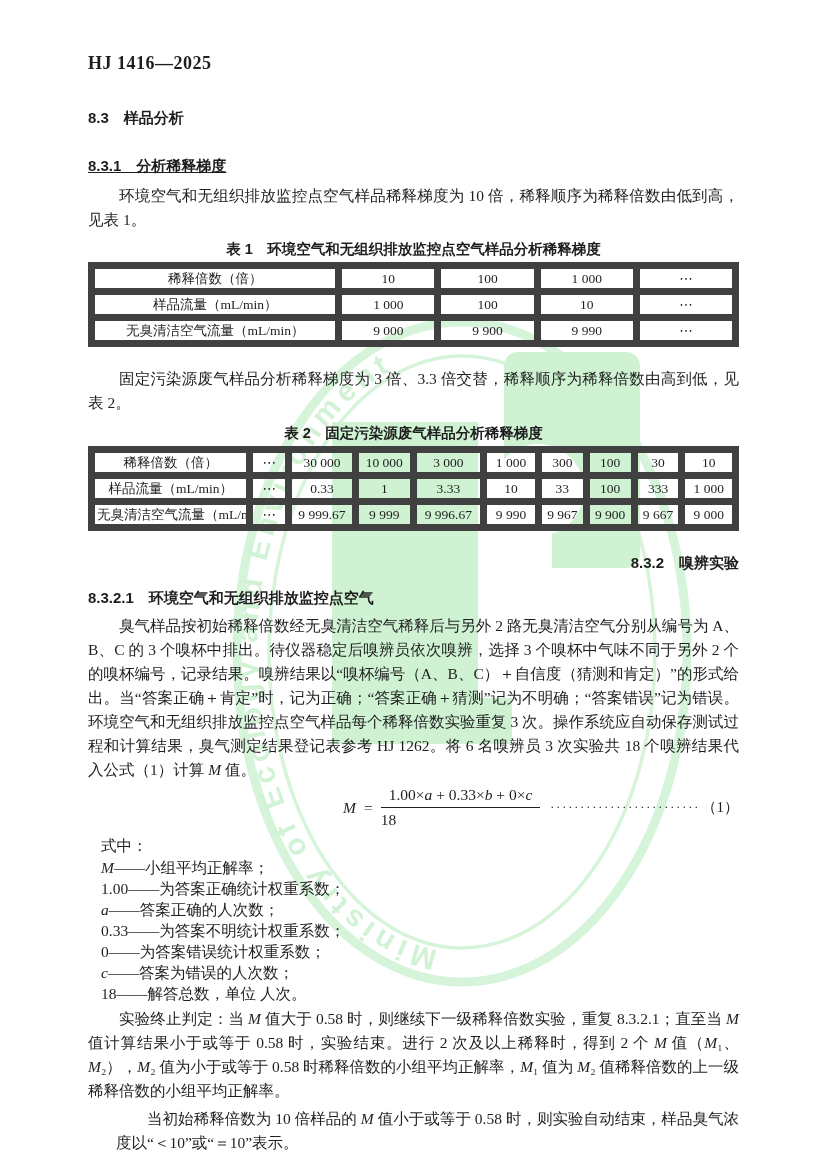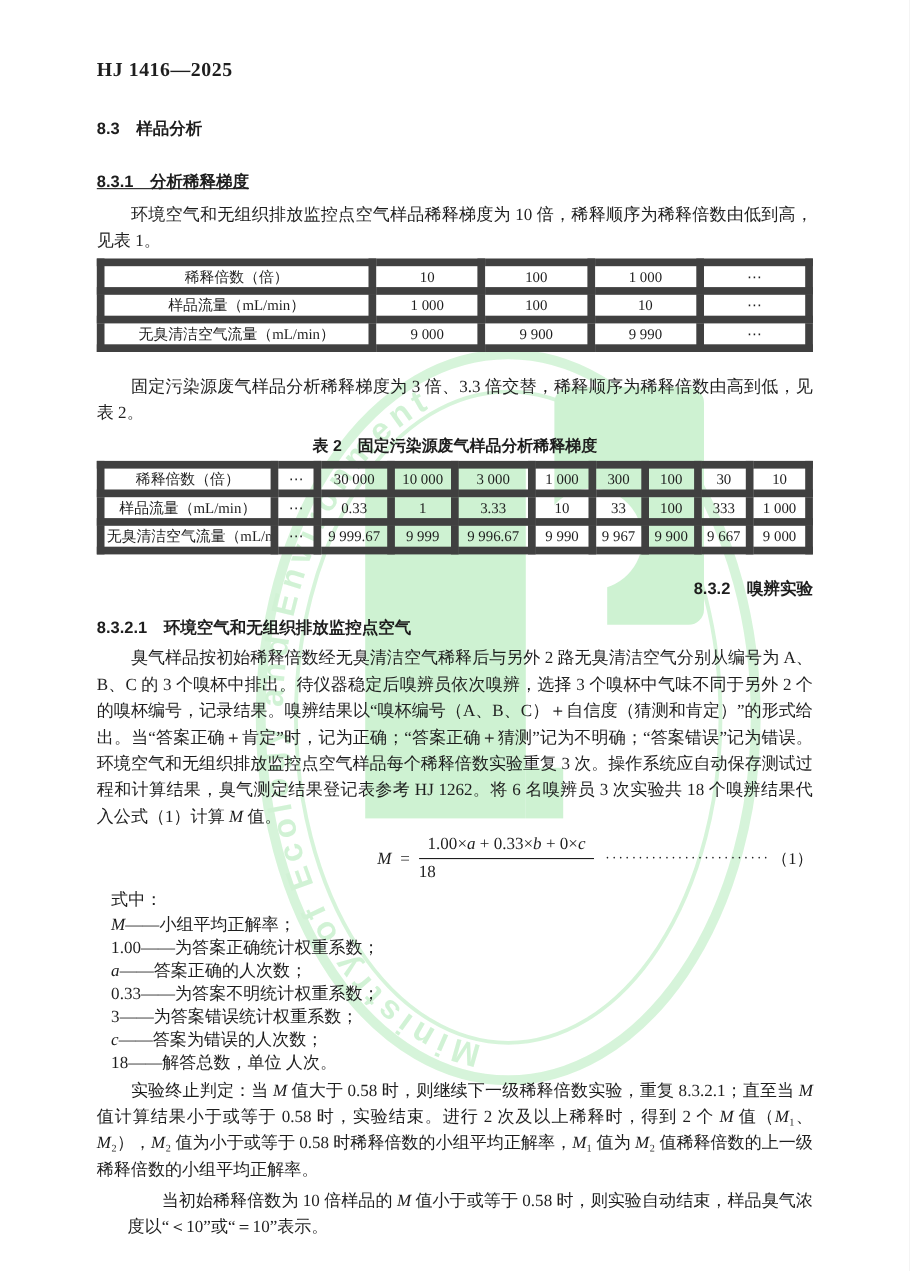--- a/index.html
+++ b/index.html
@@ -118,20 +118,21 @@
   <div class="content">
 
     <div class="doc-code">HJ 1416—2025</div>
 
     <div class="heading h-83">8.3　样品分析</div>
 
     <div class="heading h-831">8.3.1　分析稀释梯度</div>
 
     <p class="para p1">环境空气和无组织排放监控点空气样品稀释梯度为 10 倍，稀释顺序为稀释倍数由低到高，见表 1。</p>
 
+    <div class="tbl-caption cap1">表 1　环境空气和无组织排放监控点空气样品分析稀释梯度</div>
     <table class="t">
       <colgroup>
         <col style="width:38.4%">
           <col style="width:15.4%">
           <col style="width:15.4%">
           <col style="width:15.4%">
           <col style="width:15.4%">
       </colgroup>
       <tbody>
           <tr>
@@ -233,21 +234,21 @@
       <span class="f-no">（1）</span>
     </div>
 
     <div class="where">
       <div class="where-intro">式中：</div>
       <div>
           <div class="def-line"><i>M</i>——小组平均正解率；</div>
           <div class="def-line">1.00——为答案正确统计权重系数；</div>
           <div class="def-line"><i>a</i>——答案正确的人次数；</div>
           <div class="def-line">0.33——为答案不明统计权重系数；</div>
-          <div class="def-line">3——为答案错误统计权重系数；</div>
+          <div class="def-line">0——为答案错误统计权重系数；</div>
           <div class="def-line"><i>c</i>——答案为错误的人次数；</div>
           <div class="def-line">18——解答总数，单位 人次。</div>
         </div>
     </div>
 
     <p class="para pexp">实验终止判定：当 <i>M</i> 值大于 0.58 时，则继续下一级稀释倍数实验，重复 8.3.2.1；直至当 <i>M</i> 值计算结果小于或等于 0.58 时，实验结束。进行 2 次及以上稀释时，得到 2 个 <i>M</i> 值（<i>M</i>₁、<i>M</i>₂），<i>M</i>₂ 值为小于或等于 0.58 时稀释倍数的小组平均正解率，<i>M</i>₁ 值为 <i>M</i>₂ 值稀释倍数的上一级稀释倍数的小组平均正解率。</p>
 
     <p class="para plast">当初始稀释倍数为 10 倍样品的 <i>M</i> 值小于或等于 0.58 时，则实验自动结束，样品臭气浓度以“＜10”或“＝10”表示。</p>
 
   </div>

